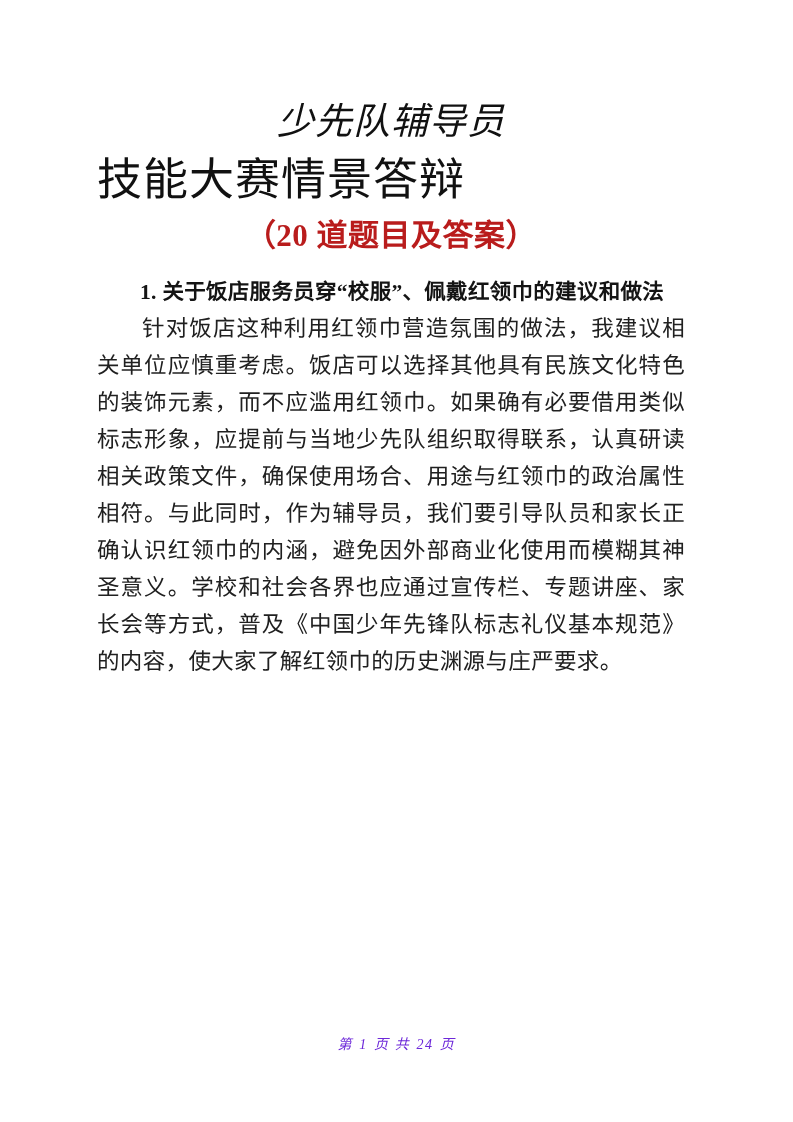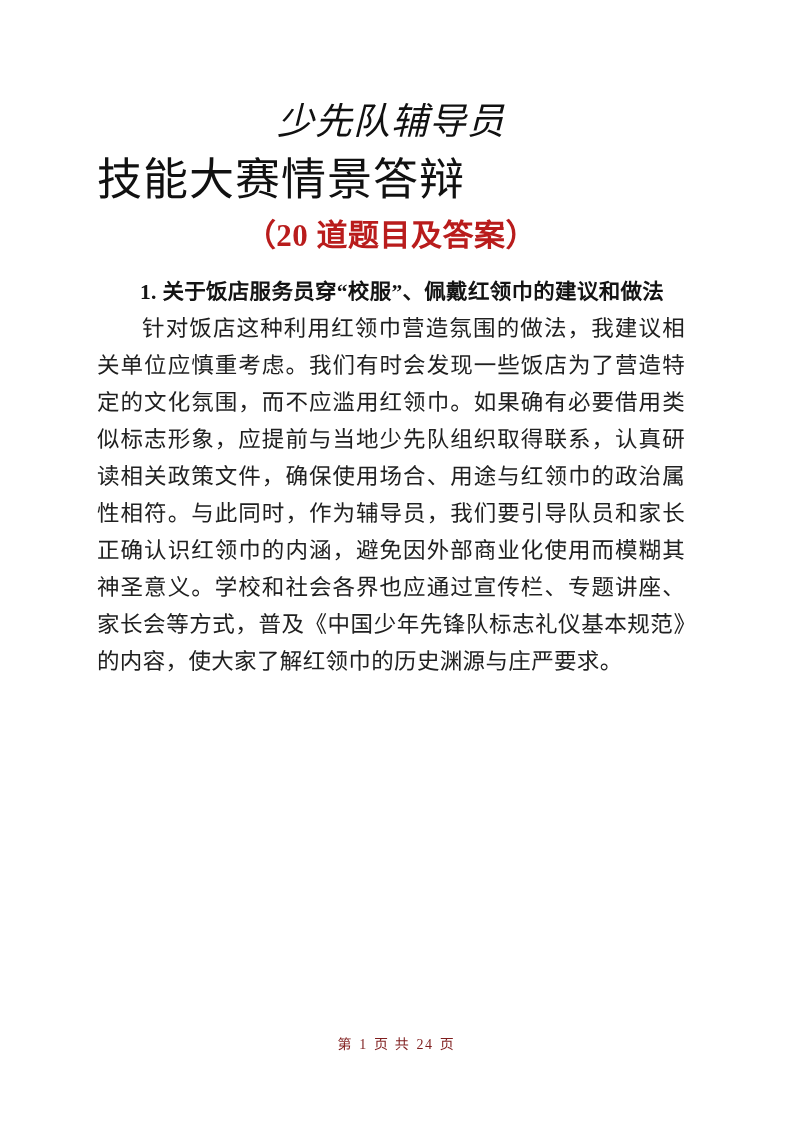--- a/index.html
+++ b/index.html
@@ -93,23 +93,24 @@
 
   
   .page-footer {
     position: absolute;
     left: 0;
     right: 0;
     top: 1035px;
     text-align: center;
     font-size: 14px;
     line-height: 20px;
-    color: #7f1d1d;
+    color: #6d28d9;
     letter-spacing: 1.6px;
     font-family: "Liberation Serif", "DejaVu Serif", serif;
+    font-style: italic;
   }
   .page-footer .num {
     font-family: "Liberation Serif", "DejaVu Serif", serif;
     padding: 0 1px;
   }
 </style>
 </head>
 <body>
 
 <div class="page">
@@ -118,21 +119,21 @@
 
     <div class="doc-title-1">少先队辅导员</div>
 
     <div class="doc-title-2">技能大赛情景答辩</div>
 
     <div class="doc-subtitle">（20 道题目及答案）</div>
 
     <div class="q-heading">1.  关于饭店服务员穿“校服”、佩戴红领巾的建议和做法</div>
 
 
-    <p class="body-par">针对饭店这种利用红领巾营造氛围的做法，我建议相关单位应慎重考虑。我们有时会发现一些饭店为了营造特定的文化氛围，而不应滥用红领巾。如果确有必要借用类似标志形象，应提前与当地少先队组织取得联系，认真研读相关政策文件，确保使用场合、用途与红领巾的政治属性相符。与此同时，作为辅导员，我们要引导队员和家长正确认识红领巾的内涵，避免因外部商业化使用而模糊其神圣意义。学校和社会各界也应通过宣传栏、专题讲座、家长会等方式，普及《中国少年先锋队标志礼仪基本规范》的内容，使大家了解红领巾的历史渊源与庄严要求。</p>
+    <p class="body-par">针对饭店这种利用红领巾营造氛围的做法，我建议相关单位应慎重考虑。饭店可以选择其他具有民族文化特色的装饰元素，而不应滥用红领巾。如果确有必要借用类似标志形象，应提前与当地少先队组织取得联系，认真研读相关政策文件，确保使用场合、用途与红领巾的政治属性相符。与此同时，作为辅导员，我们要引导队员和家长正确认识红领巾的内涵，避免因外部商业化使用而模糊其神圣意义。学校和社会各界也应通过宣传栏、专题讲座、家长会等方式，普及《中国少年先锋队标志礼仪基本规范》的内容，使大家了解红领巾的历史渊源与庄严要求。</p>
 
   </div>
 
   <div class="page-footer">
     <span>第</span>
     <span class="num">1</span>
     <span>页 共</span>
     <span class="num">24</span>
     <span>页</span>
   </div>

